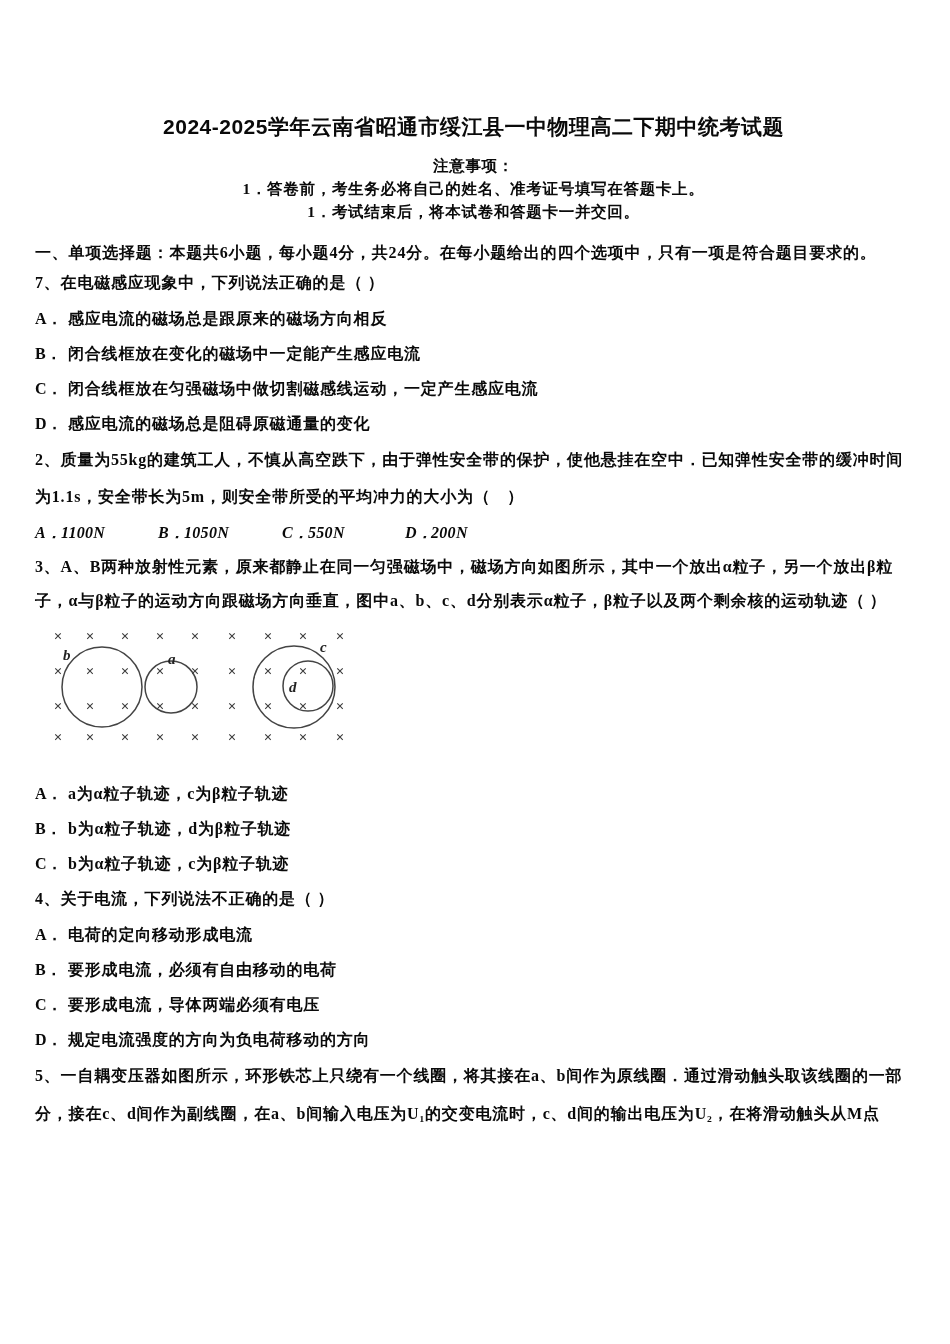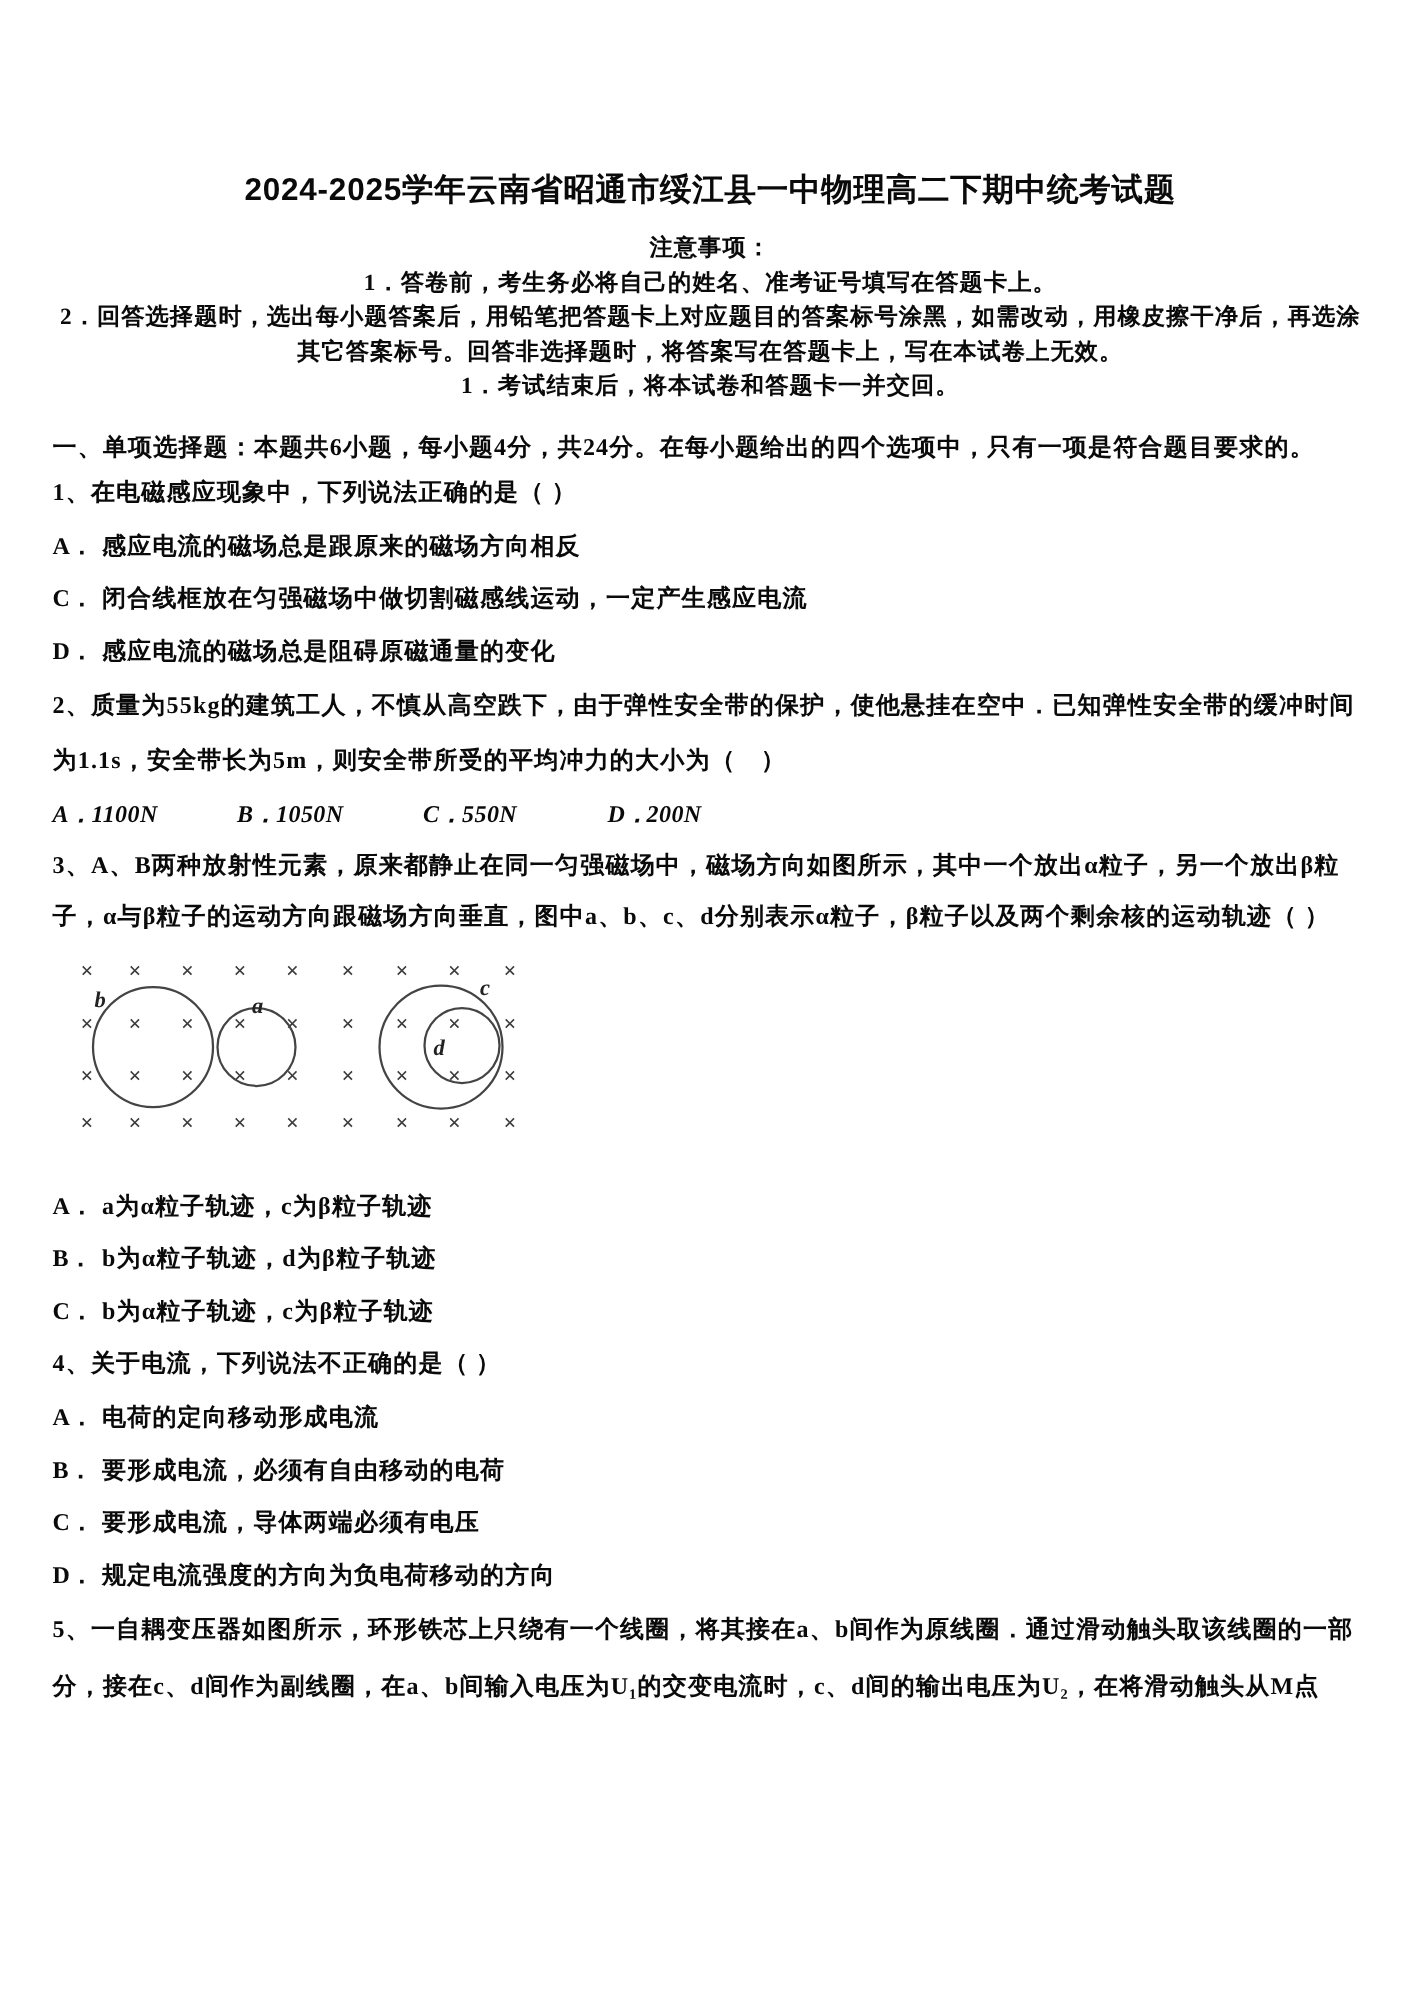--- a/index.html
+++ b/index.html
@@ -72,30 +72,32 @@
 <body>
 
 <div class="page">
   <div class="content">
 
     <h1 class="title">2024-2025学年云南省昭通市绥江县一中物理高二下期中统考试题</h1>
 
     <div class="notice">
       <div class="notice-line">注意事项：</div>
       <div class="notice-line">1．答卷前，考生务必将自己的姓名、准考证号填写在答题卡上。</div>
-      <div class="notice-line">2．回答选择题时，选出每小题答案后，用铅笔把答题卡上对应题目的答案标号涂黑，如需改动，用橡皮擦干净后，再选涂其它答案标号。回答非选择题时，将答案写在答题卡上，写在本试卷上无效。</div>
       <div class="notice-line">1．考试结束后，将本试卷和答题卡一并交回。</div>
     </div>
 
     <div class="section-heading">一、单项选择题：本题共6小题，每小题4分，共24分。在每小题给出的四个选项中，只有一项是符合题目要求的。</div>
 
     <div class="question">
-      <div class="stem lh36">1、在电磁感应现象中，下列说法正确的是（ ）</div>
+      <div class="stem lh36">7、在电磁感应现象中，下列说法正确的是（ ）</div>
       <div class="option">
         <span class="opt-label">A．</span><span class="opt-text">感应电流的磁场总是跟原来的磁场方向相反</span>
+      </div>
+      <div class="option">
+        <span class="opt-label">B．</span><span class="opt-text">闭合线框放在变化的磁场中一定能产生感应电流</span>
       </div>
       <div class="option">
         <span class="opt-label">C．</span><span class="opt-text">闭合线框放在匀强磁场中做切割磁感线运动，一定产生感应电流</span>
       </div>
       <div class="option">
         <span class="opt-label">D．</span><span class="opt-text">感应电流的磁场总是阻碍原磁通量的变化</span>
       </div>
     </div>
 
     <div class="question">

